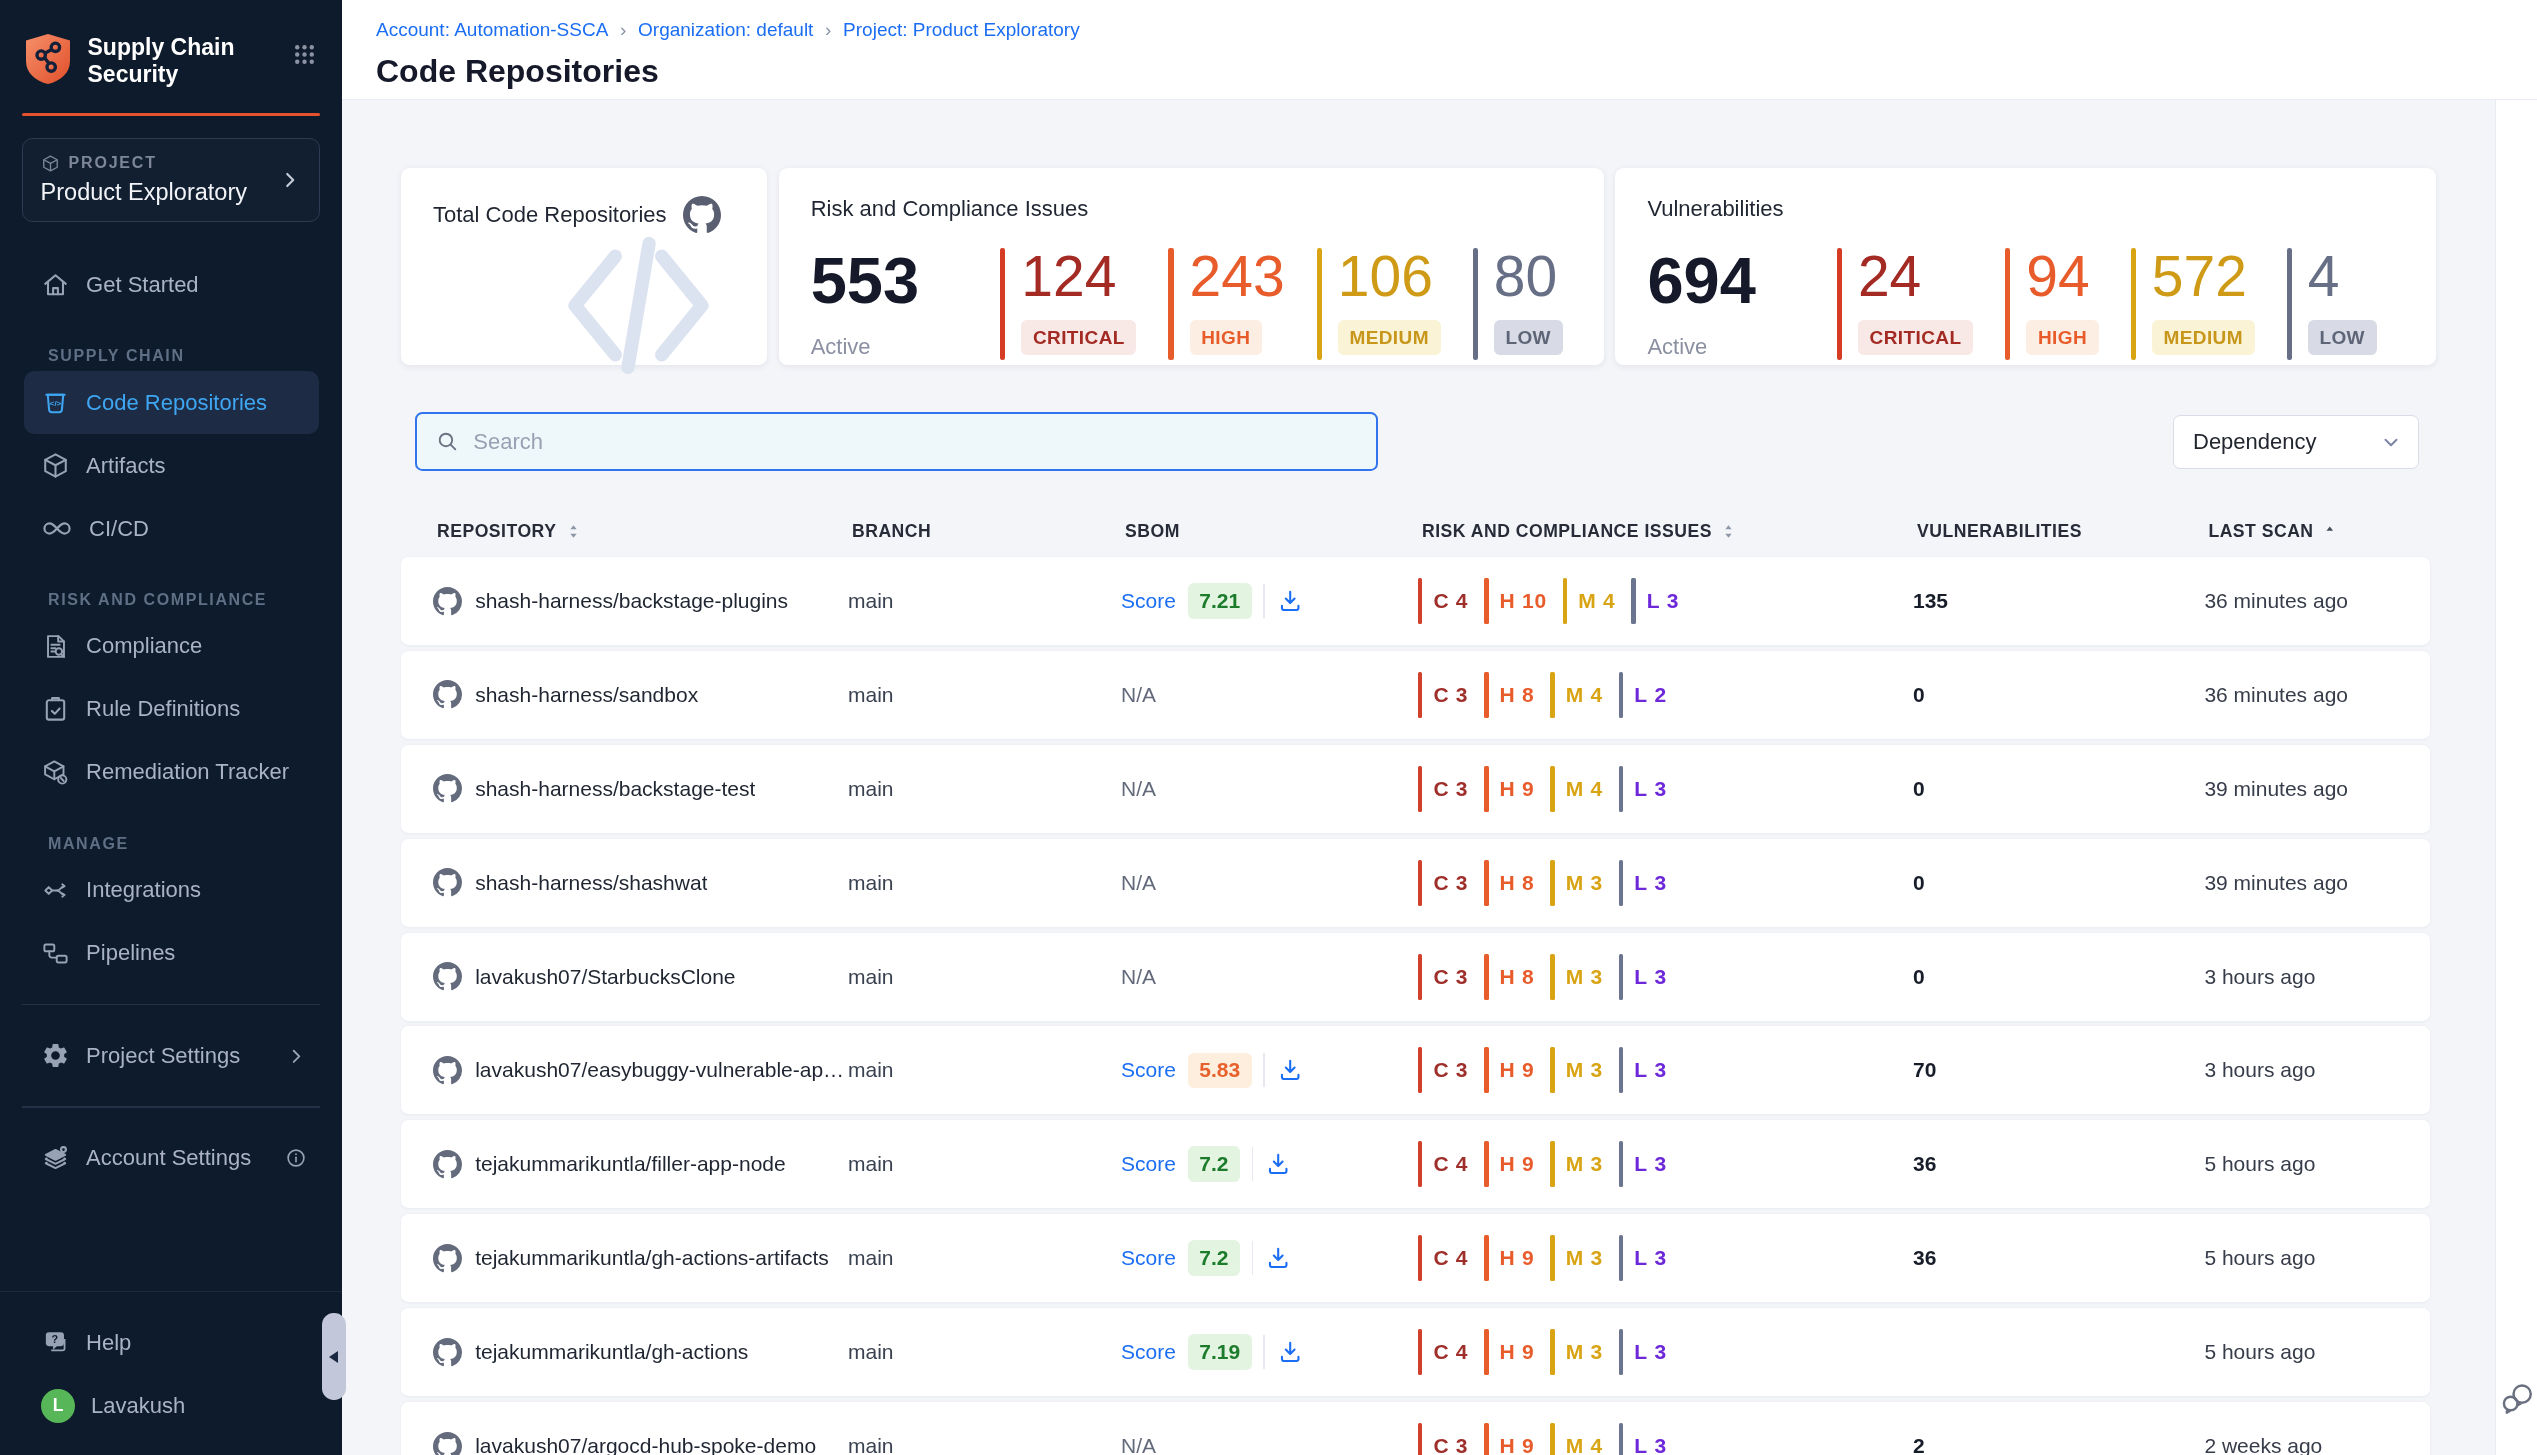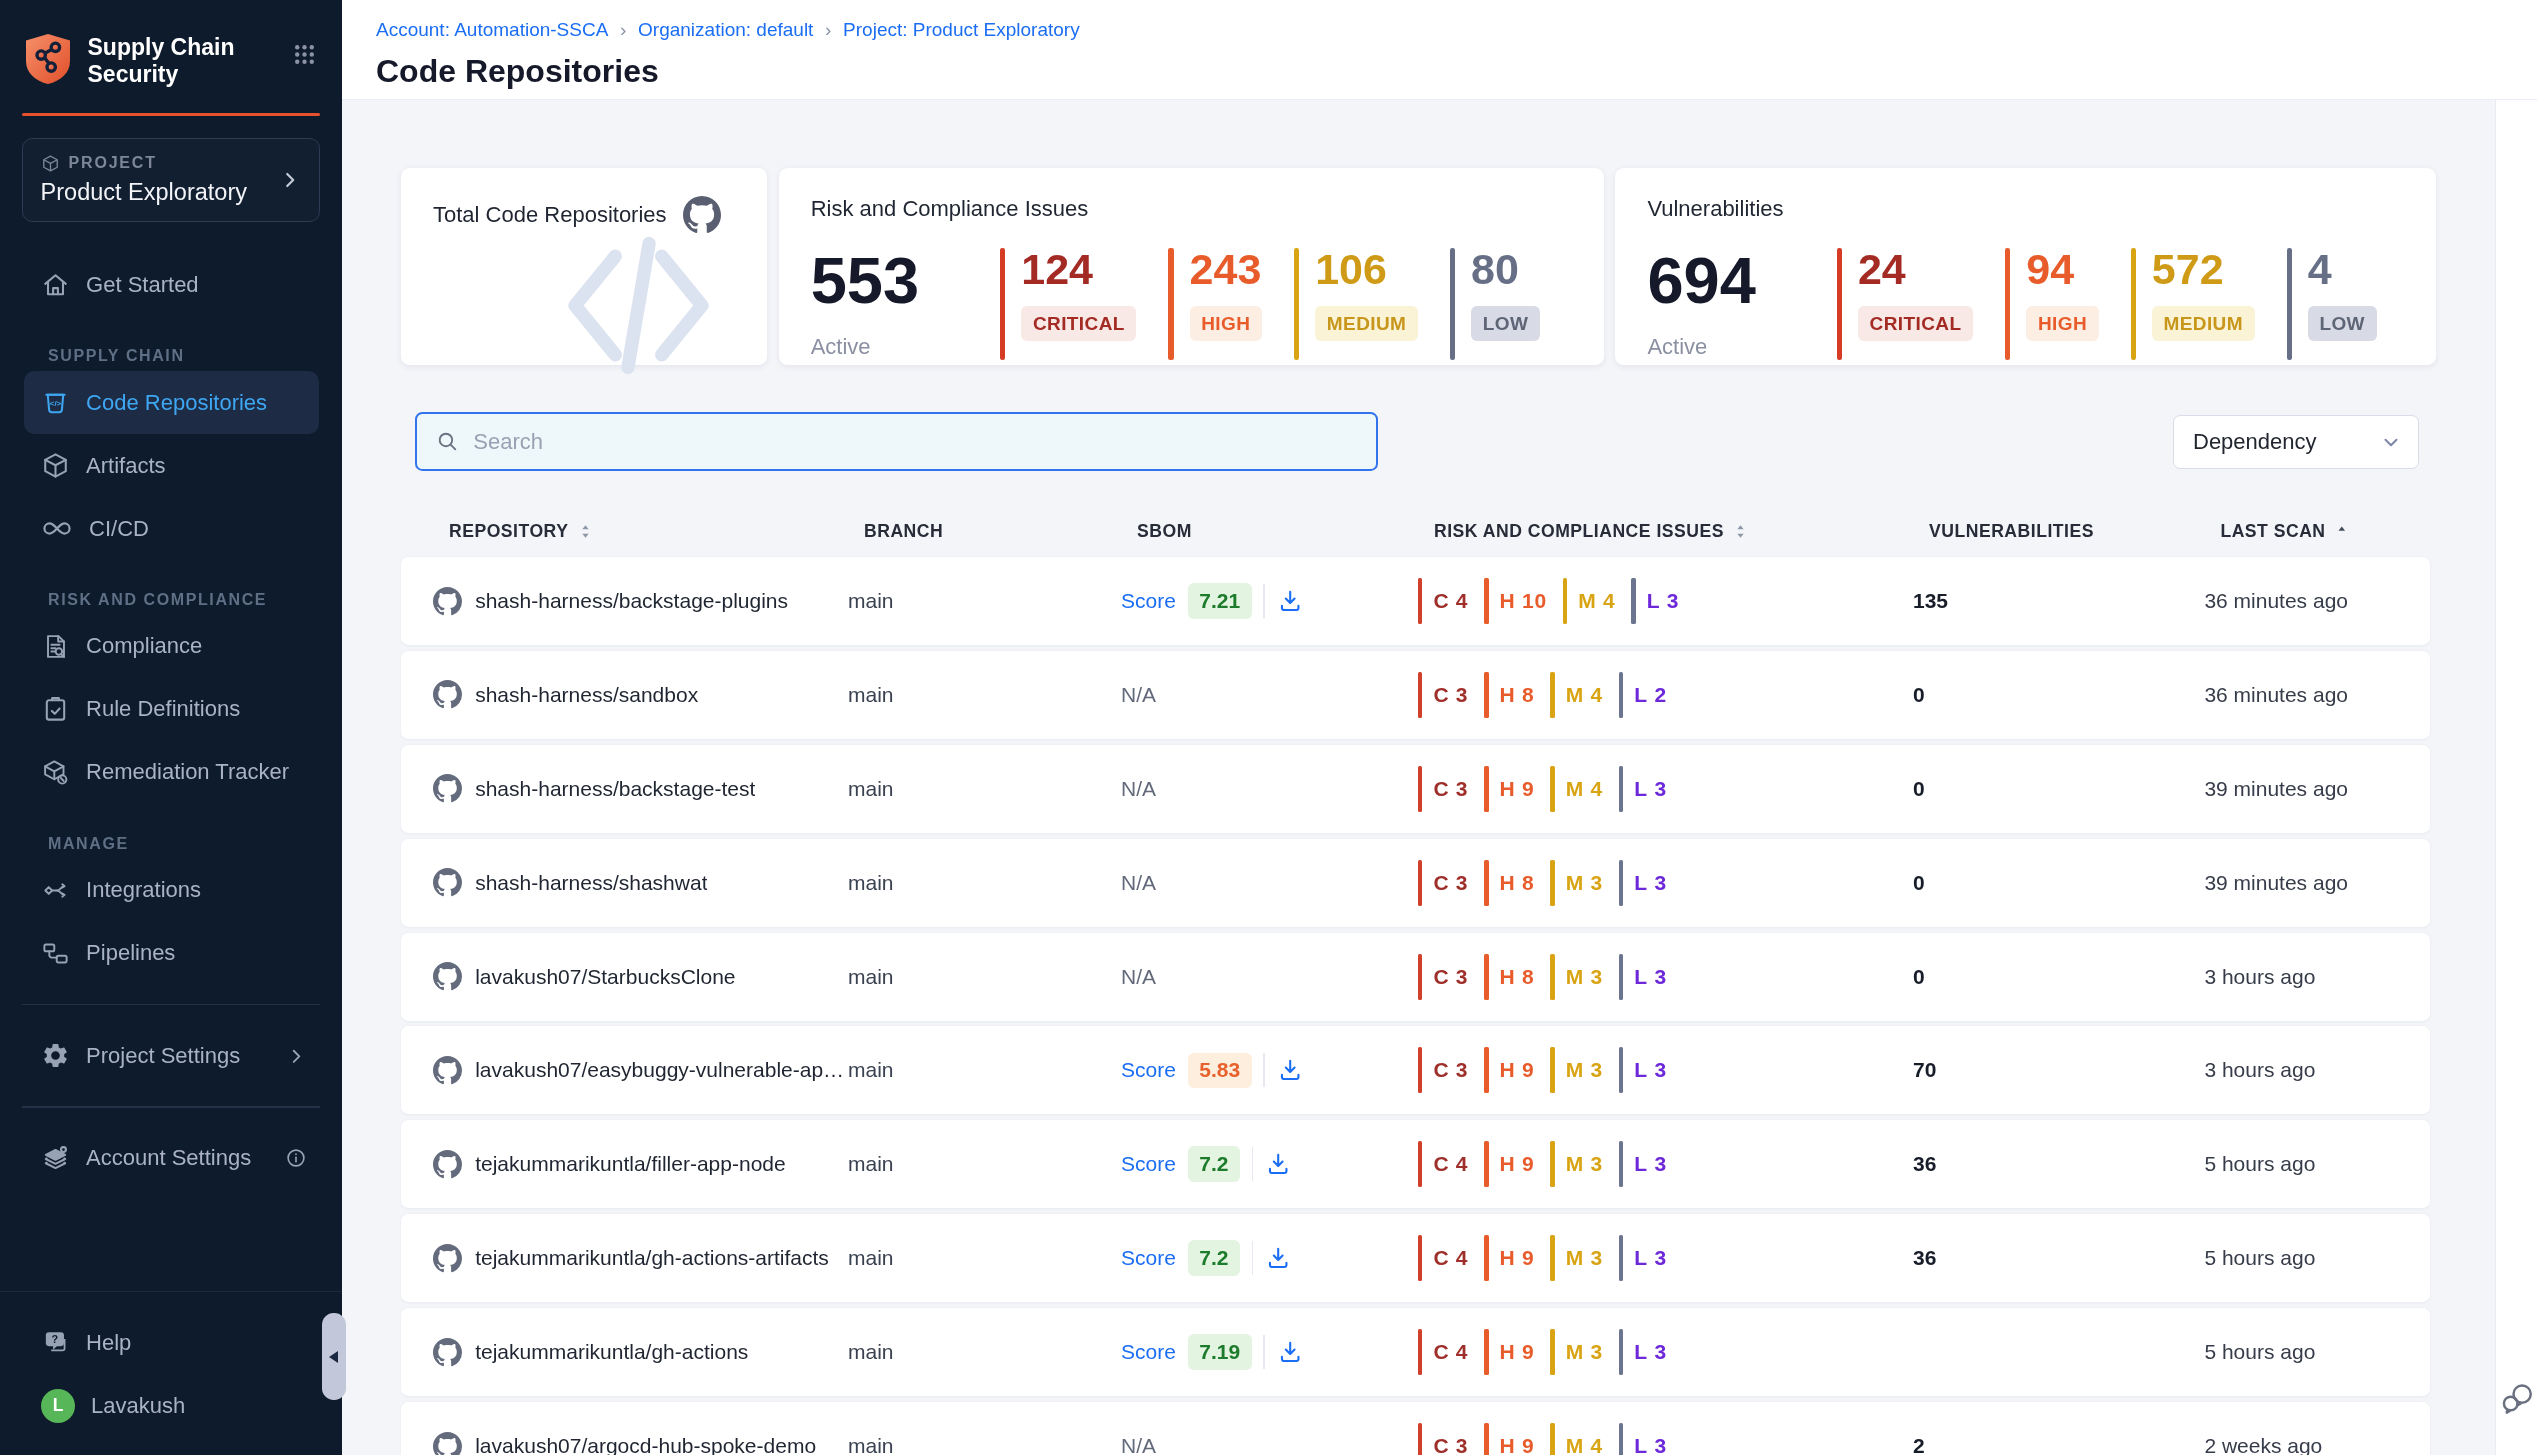--- a/index.html
+++ b/index.html
@@ -80,21 +80,21 @@
   .gh-card-icon{color:#595f70;}
   .big-num{font-size:65px;font-weight:700;color:#15192a;line-height:1;}
   .card-total .big-num{margin-top:41px;}
   .active-label{font-size:22px;color:#8a90a2;margin-top:20.6px;}
   .stat-row{display:flex;align-items:flex-start;margin-top:26.4px;}
   .watermark{position:absolute;right:44px;top:53px;color:#dce3f0;}
   .sev{display:flex;margin-left:32px;}
   .sev:first-of-type{margin-left:81px;}
   .sev-bar{width:5.1px;height:112px;border-radius:2.2px;flex:none;}
   .sev-body{margin-left:16px;display:flex;flex-direction:column;align-items:flex-start;}
-  .sev-num{font-size:43px;font-weight:700;line-height:1;}
+  .sev-num{font-size:57px;font-weight:400;line-height:1;}
   .sev-badge{margin-top:14.7px;font-size:19px;font-weight:700;padding:6.6px 11.7px;border-radius:5.9px;letter-spacing:0.4px;}
   .sev-critical .sev-bar{background:#d63b24;}
   .sev-critical .sev-num{color:#a32b24;}
   .sev-critical .sev-badge{color:#a32b24;background:#f8e8e6;}
   .sev-high .sev-bar{background:#e85c2b;}
   .sev-high .sev-num{color:#e85c2b;}
   .sev-high .sev-badge{color:#e85c2b;background:#fceee3;}
   .sev-medium .sev-bar{background:#d9a414;}
   .sev-medium .sev-num{color:#cf9b16;}
   .sev-medium .sev-badge{color:#c7961a;background:#faf3d6;}
@@ -120,21 +120,21 @@
     display:flex;align-items:center;padding:0 16px 0 19px;cursor:pointer;
   }
   .dropdown-value{font-size:22px;color:#22262e;}
   .dropdown .icon{margin-left:auto;color:#7c86a8;}
 
   
   .grid-cols{
     display:grid;grid-template-columns:415px 273px 297px 470px 290px auto;
     align-items:center;padding:0 26.4px 0 32px;box-sizing:border-box;
   }
-  .thead{position:absolute;left:75px;top:411px;width:2029px;height:40px;}
+  .thead{position:absolute;left:63px;top:411px;width:2029px;height:40px;}
   .th{display:flex;align-items:center;gap:7.3px;font-size:17.6px;font-weight:700;color:#272c38;letter-spacing:0.5px;cursor:pointer;}
   .sort-icon{color:#8e97a8;}
   .sort-asc-icon{color:#434a59;}
   .rows{position:absolute;left:59px;top:457px;width:2029px;}
   .row{
     height:88px;margin-bottom:5.9px;background:#fff;border-radius:7.3px;
     box-shadow:0 0.7px 2.9px rgba(25,35,64,.05);font-size:21px;cursor:pointer;
   }
   .repo-cell{display:flex;align-items:center;gap:13.2px;min-width:0;}
   .repo-cell .icon{color:#646b7c;flex:none;}

